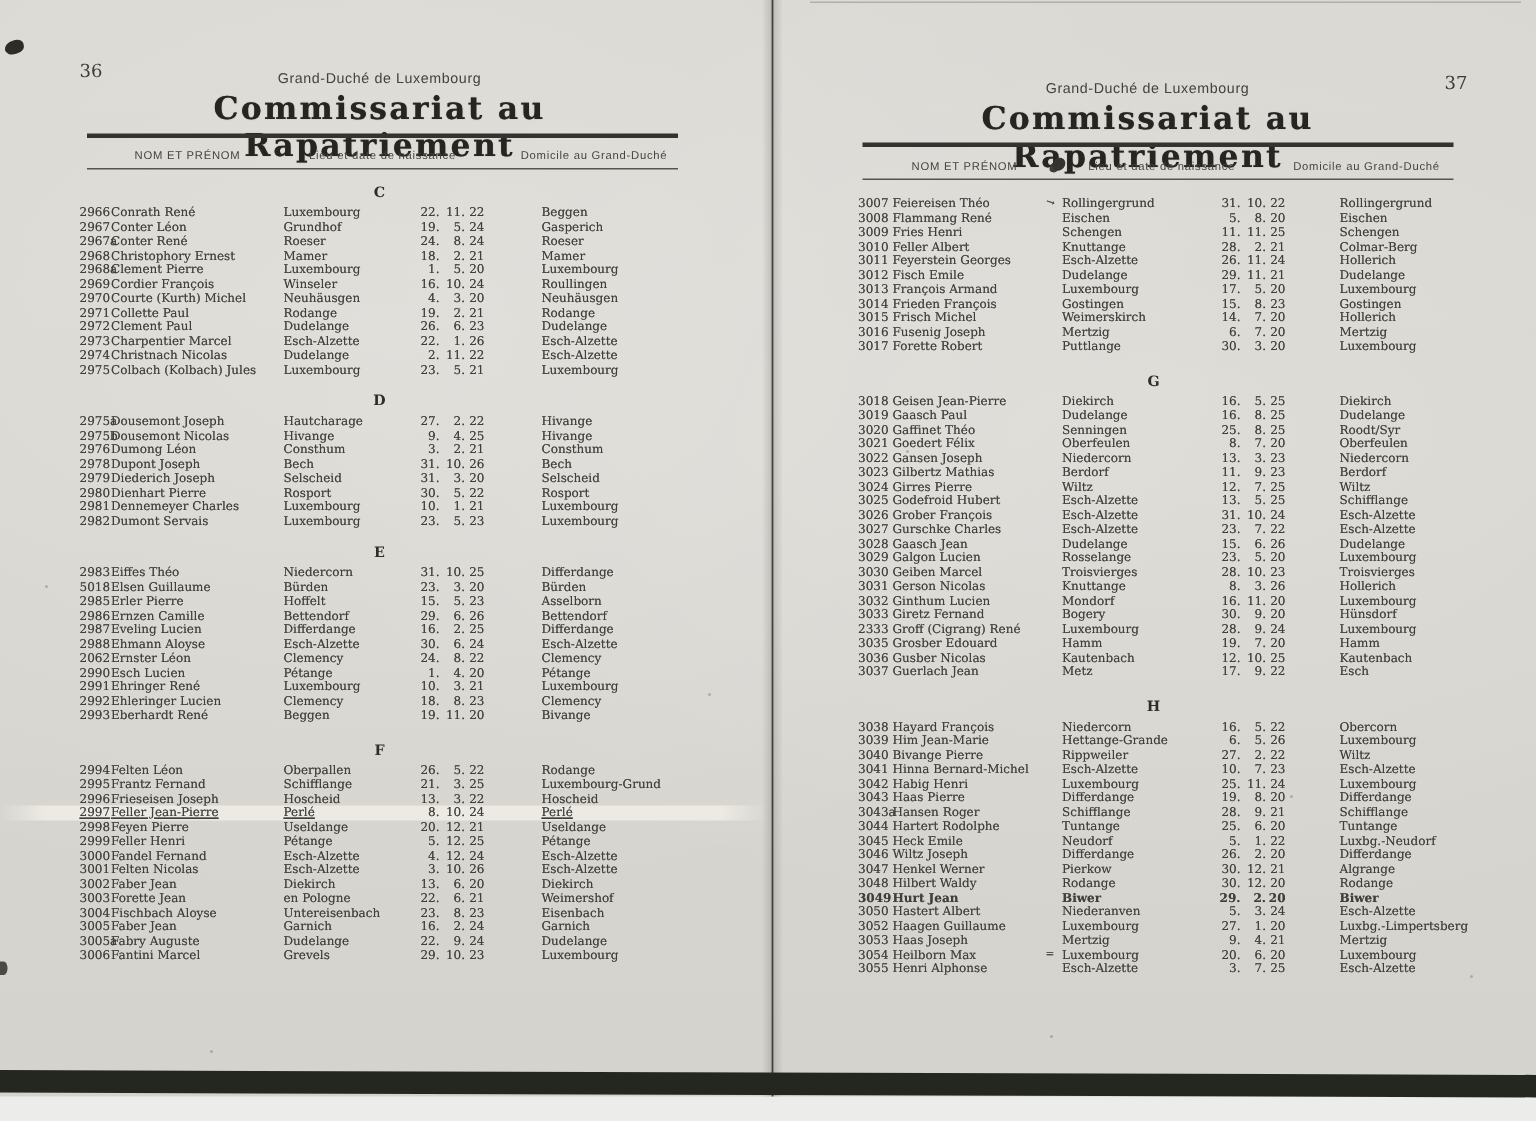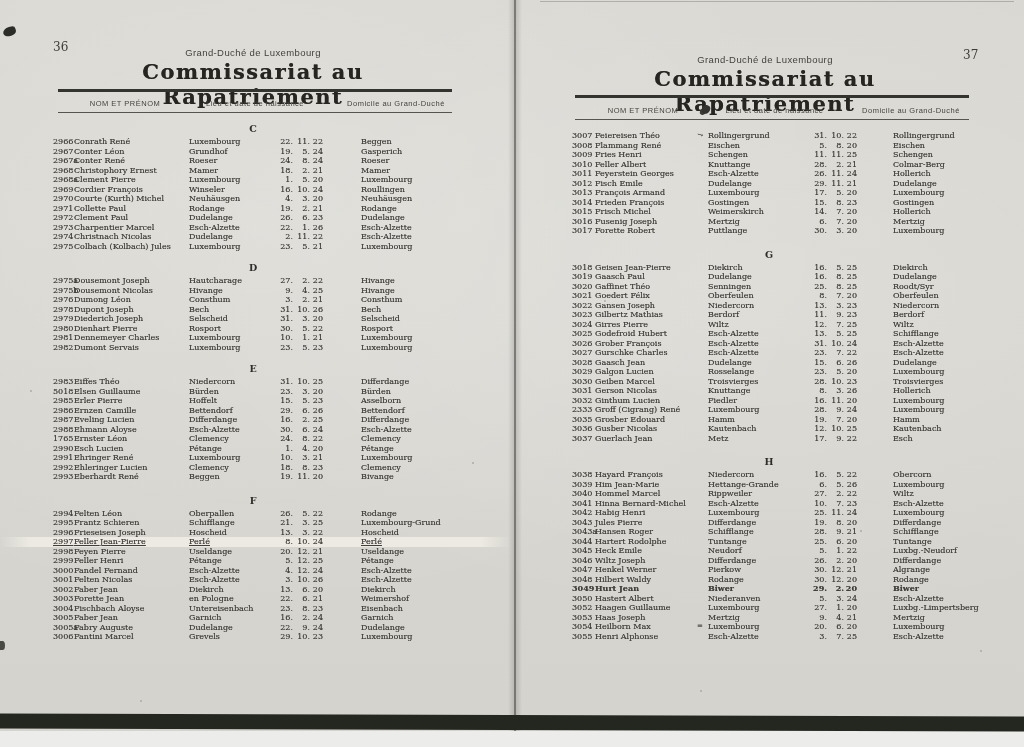--- a/index.html
+++ b/index.html
@@ -343,21 +343,21 @@
           </div>
           <div class="row">
             <span class="c no">2988</span>
             <span class="c name">Ehmann Aloyse</span>
             <span class="c birth">Esch-Alzette</span>
             <span class="c date"><span class="dd">30.</span><span class="dm">6.</span><span class="dy">24</span></span>
             <span class="c gapc"></span>
             <span class="c dom">Esch-Alzette</span>
           </div>
           <div class="row">
-            <span class="c no">1765</span>
+            <span class="c no">2062</span>
             <span class="c name">Ernster Léon</span>
             <span class="c birth">Clemency</span>
             <span class="c date"><span class="dd">24.</span><span class="dm">8.</span><span class="dy">22</span></span>
             <span class="c gapc"></span>
             <span class="c dom">Clemency</span>
           </div>
           <div class="row">
             <span class="c no">2990</span>
             <span class="c name">Esch Lucien</span>
             <span class="c birth">Pétange</span>
@@ -395,21 +395,21 @@
           <div class="row">
             <span class="c no">2994</span>
             <span class="c name">Felten Léon</span>
             <span class="c birth">Oberpallen</span>
             <span class="c date"><span class="dd">26.</span><span class="dm">5.</span><span class="dy">22</span></span>
             <span class="c gapc"></span>
             <span class="c dom">Rodange</span>
           </div>
           <div class="row">
             <span class="c no">2995</span>
-            <span class="c name">Frantz Schieren</span>
+            <span class="c name">Frantz Fernand</span>
             <span class="c birth">Schifflange</span>
             <span class="c date"><span class="dd">21.</span><span class="dm">3.</span><span class="dy">25</span></span>
             <span class="c gapc"></span>
             <span class="c dom">Luxembourg-Grund</span>
           </div>
           <div class="row">
             <span class="c no">2996</span>
             <span class="c name">Frieseisen Joseph</span>
             <span class="c birth">Hoscheid</span>
             <span class="c date"><span class="dd">13.</span><span class="dm">3.</span><span class="dy">22</span></span>
@@ -721,24 +721,32 @@
             <span class="c no">3031</span>
             <span class="c name">Gerson Nicolas</span>
             <span class="c birth">Knuttange</span>
             <span class="c date"><span class="dd">8.</span><span class="dm">3.</span><span class="dy">26</span></span>
             <span class="c gapc"></span>
             <span class="c dom">Hollerich</span>
           </div>
           <div class="row">
             <span class="c no">3032</span>
             <span class="c name">Ginthum Lucien</span>
-            <span class="c birth">Fiedler</span>
+            <span class="c birth">Mondorf</span>
             <span class="c date"><span class="dd">16.</span><span class="dm">11.</span><span class="dy">20</span></span>
             <span class="c gapc"></span>
             <span class="c dom">Luxembourg</span>
+          </div>
+          <div class="row">
+            <span class="c no">3033</span>
+            <span class="c name">Giretz Fernand</span>
+            <span class="c birth">Bogery</span>
+            <span class="c date"><span class="dd">30.</span><span class="dm">9.</span><span class="dy">20</span></span>
+            <span class="c gapc"></span>
+            <span class="c dom">Hünsdorf</span>
           </div>
           <div class="row">
             <span class="c no">2333</span>
             <span class="c name">Groff (Cigrang) René</span>
             <span class="c birth">Luxembourg</span>
             <span class="c date"><span class="dd">28.</span><span class="dm">9.</span><span class="dy">24</span></span>
             <span class="c gapc"></span>
             <span class="c dom">Luxembourg</span>
           </div>
           <div class="row">
@@ -779,21 +787,21 @@
           <div class="row">
             <span class="c no">3039</span>
             <span class="c name">Him Jean-Marie</span>
             <span class="c birth">Hettange-Grande</span>
             <span class="c date"><span class="dd">6.</span><span class="dm">5.</span><span class="dy">26</span></span>
             <span class="c gapc"></span>
             <span class="c dom">Luxembourg</span>
           </div>
           <div class="row">
             <span class="c no">3040</span>
-            <span class="c name">Hommel Marcel</span>
+            <span class="c name">Bivange Pierre</span>
             <span class="c birth">Rippweiler</span>
             <span class="c date"><span class="dd">27.</span><span class="dm">2.</span><span class="dy">22</span></span>
             <span class="c gapc"></span>
             <span class="c dom">Wiltz</span>
           </div>
           <div class="row">
             <span class="c no">3041</span>
             <span class="c name">Hinna Bernard-Michel</span>
             <span class="c birth">Esch-Alzette</span>
             <span class="c date"><span class="dd">10.</span><span class="dm">7.</span><span class="dy">23</span></span>
@@ -803,21 +811,21 @@
           <div class="row">
             <span class="c no">3042</span>
             <span class="c name">Habig Henri</span>
             <span class="c birth">Luxembourg</span>
             <span class="c date"><span class="dd">25.</span><span class="dm">11.</span><span class="dy">24</span></span>
             <span class="c gapc"></span>
             <span class="c dom">Luxembourg</span>
           </div>
           <div class="row">
             <span class="c no">3043</span>
-            <span class="c name">Jules Pierre</span>
+            <span class="c name">Haas Pierre</span>
             <span class="c birth">Differdange</span>
             <span class="c date"><span class="dd">19.</span><span class="dm">8.</span><span class="dy">20</span></span>
             <span class="c gapc"></span>
             <span class="c dom">Differdange</span>
           </div>
           <div class="row">
             <span class="c no">3043a</span>
             <span class="c name">Hansen Roger</span>
             <span class="c birth">Schifflange</span>
             <span class="c date"><span class="dd">28.</span><span class="dm">9.</span><span class="dy">21</span></span>

